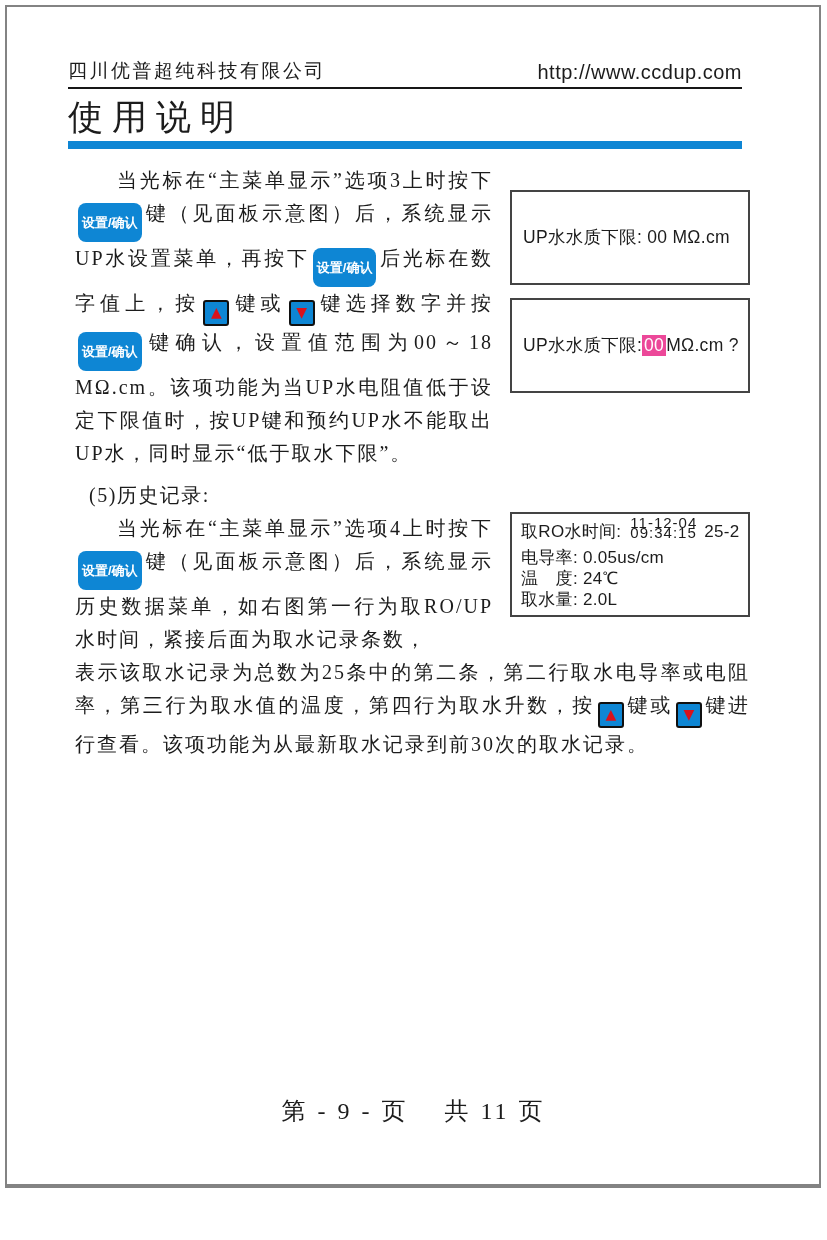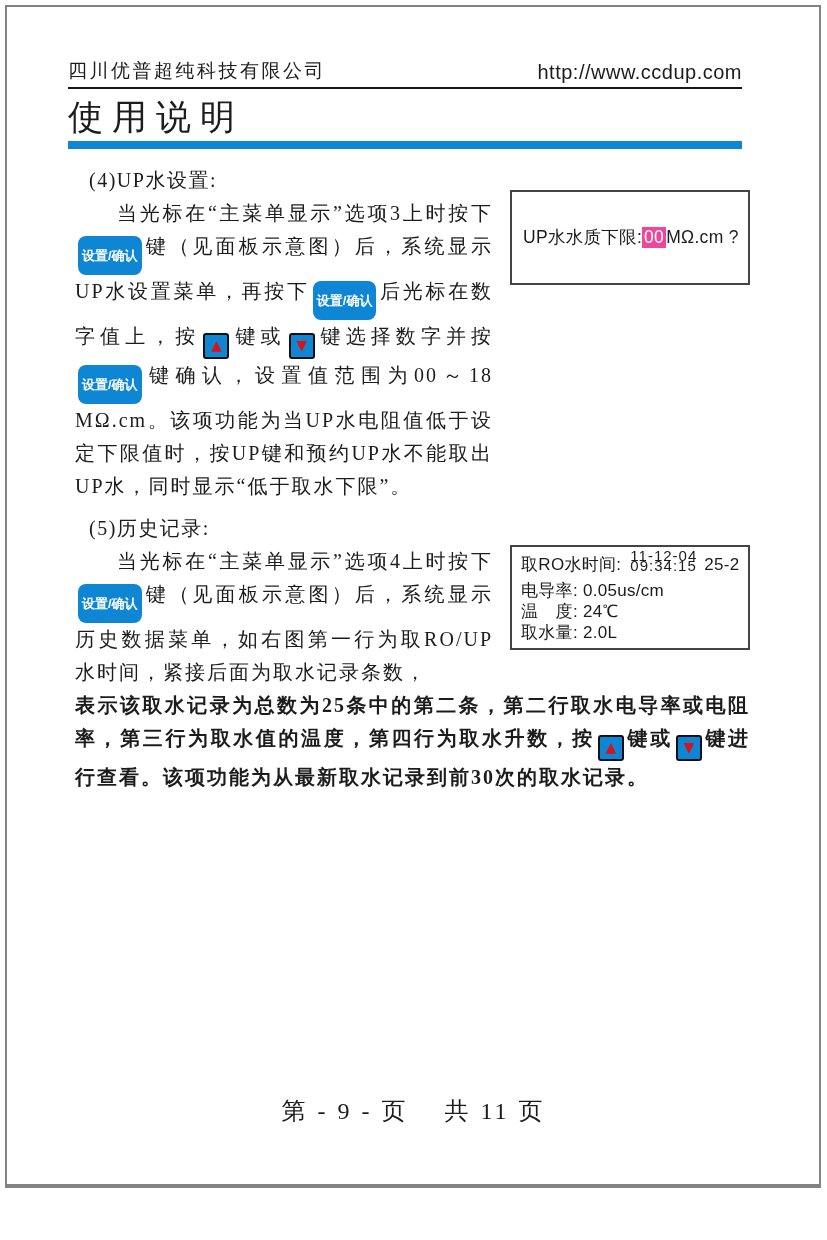--- a/index.html
+++ b/index.html
@@ -31,21 +31,21 @@
   .title-rule{position:absolute;left:68px;width:674px;top:141px;height:8px;background:var(--accent);}
   
   .content{
     position:absolute;left:75px;width:675px;top:164px;
     font-size:20px;line-height:33px;
   }
   .sec-row{display:flex;align-items:flex-start;}
   .col-text{width:418px;}
   .heading{text-indent:14px;letter-spacing:1.5px;}
   .para{margin:0;text-indent:42px;text-align:justify;letter-spacing:2px;}
-  .para-full{margin:0;text-align:justify;letter-spacing:2px;font-weight:bold;}
+  .para-full{margin:0;text-align:justify;letter-spacing:2px;}
   
   .col-boxes{width:240px;margin-left:auto;margin-top:26px;font-family:"Liberation Sans",sans-serif;}
   .display-box{
     box-sizing:border-box;width:240px;height:95px;border:2px solid #444;
     display:flex;align-items:center;padding:0 11px;
     font-size:17.5px;letter-spacing:0.3px;line-height:1.25;white-space:nowrap;
   }
   .display-box + .display-box{margin-top:13px;}
   .hl{background:#ec4899;color:#fff;padding:0 2px;}
   .history-box{
@@ -88,24 +88,24 @@
   </div>
   <div class="header-rule"></div>
 
   <div class="title">使用说明</div>
   <div class="title-rule"></div>
 
   <div class="content">
 
     <div class="sec-row">
       <div class="col-text">
-        <div class="heading">(4)UP水设置:</div>
         <p class="para">当光标在“主菜单显示”选项3上时按下<span class="key key-confirm">设置/确认</span>键（见面板示意图）后，系统显示UP水设置菜单，再按下<span class="key key-confirm">设置/确认</span>后光标在数字值上，按<span class="key key-arrow"><span class="tri">▲</span></span>键或<span class="key key-arrow"><span class="tri">▼</span></span>键选择数字并按<span class="key key-confirm">设置/确认</span>键确认，设置值范围为00～18 MΩ.cm。该项功能为当UP水电阻值低于设定下限值时，按UP键和预约UP水不能取出UP水，同时显示“低于取水下限”。</p>
       </div>
       <div class="col-boxes">
+        <div class="display-box">UP水水质下限: 00 MΩ.cm</div>
         <div class="display-box">UP水水质下限: <span class="hl">00</span> MΩ.cm ?</div>
       </div>
     </div>
 
     <div class="sec5">
       <div class="sec-row">
         <div class="col-text">
           <div class="heading">(5)历史记录:</div>
           <p class="para">当光标在“主菜单显示”选项4上时按下<span class="key key-confirm">设置/确认</span>键（见面板示意图）后，系统显示历史数据菜单，如右图第一行为取RO/UP水时间，紧接后面为取水记录条数，</p>
         </div>

